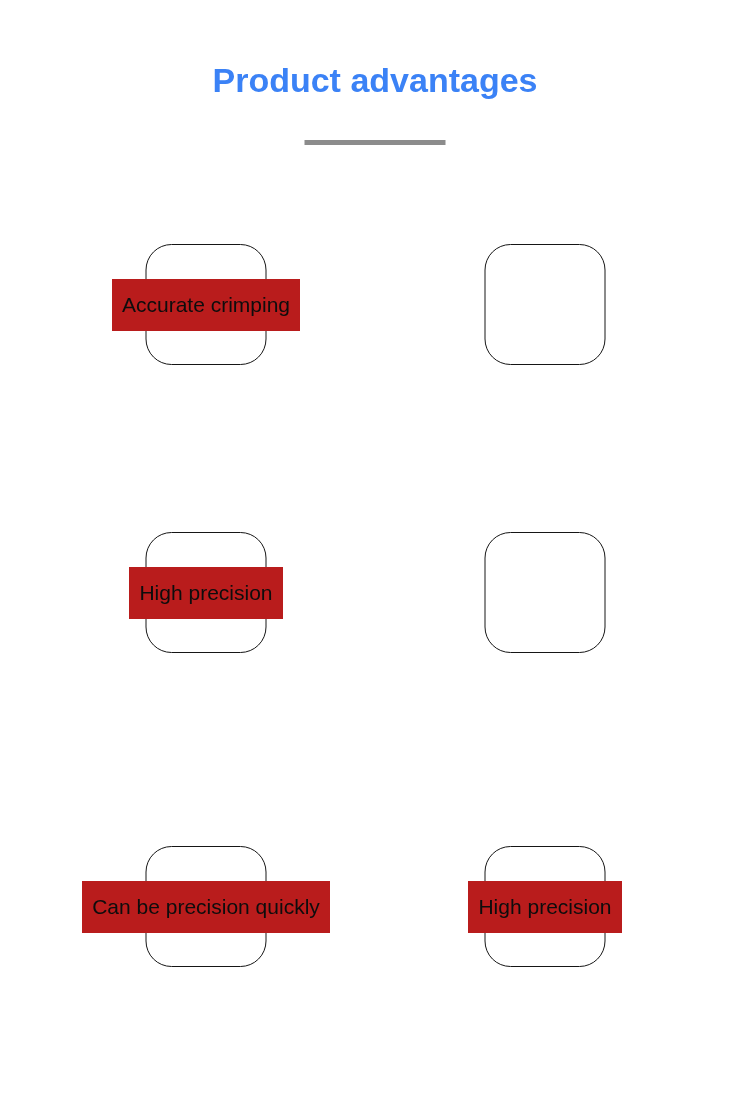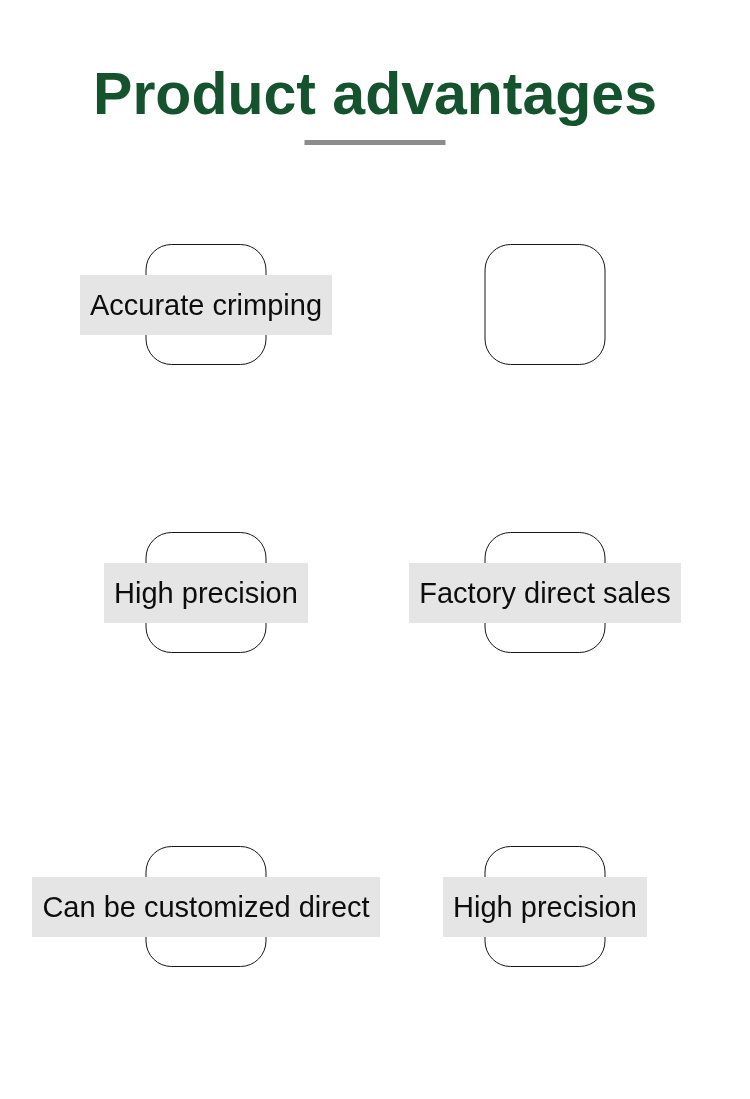--- a/index.html
+++ b/index.html
@@ -15,24 +15,24 @@
     font-family: "Liberation Sans", sans-serif;
     overflow: hidden;
   }
   .page-title {
     position: absolute;
     top: 62px;
     left: 0;
     width: 100%;
     margin: 0;
     text-align: center;
-    font-size: 59px;
+    font-size: 34px;
     line-height: 1.1;
     font-weight: bold;
-    color: #14532d;
+    color: #3b82f6;
     letter-spacing: 0px;
   }
   .title-divider {
     position: absolute;
     top: 140px;
     left: 50%;
     transform: translateX(-50%);
     width: 141px;
     height: 5px;
     background: #8c8c8c;
@@ -54,23 +54,23 @@
     width: 121px;
     height: 121px;
     border: 1px solid #161616;
     border-radius: 26px;
     box-sizing: border-box;
     background: transparent;
   }
   .feature-label {
     position: relative;
     z-index: 1;
-    background: #e5e5e5;
+    background: #b91c1c;
     padding: 13px 10px;
-    font-size: 29px;
+    font-size: 21px;
     line-height: 1.2;
     color: #0d0d0d;
     white-space: nowrap;
   }
   
   .f0 { left: 206px; top: 244px; }
   .f1 { left: 545px; top: 244px; }
   .f2 { left: 206px; top: 532px; }
   .f3 { left: 545px; top: 532px; }
   .f4 { left: 206px; top: 846px; }
@@ -94,26 +94,25 @@
     <div class="feature-box"></div>
   </div>
 
   <div class="feature f2">
     <div class="feature-box"></div>
     <span class="feature-label">High precision</span>
   </div>
 
   <div class="feature f3">
     <div class="feature-box"></div>
-    <span class="feature-label">Factory direct sales</span>
   </div>
 
   <div class="feature f4">
     <div class="feature-box"></div>
-    <span class="feature-label">Can be customized direct</span>
+    <span class="feature-label">Can be precision quickly</span>
   </div>
 
   <div class="feature f5">
     <div class="feature-box"></div>
     <span class="feature-label">High precision</span>
   </div>
 
 </div>
 
 </body></html>

